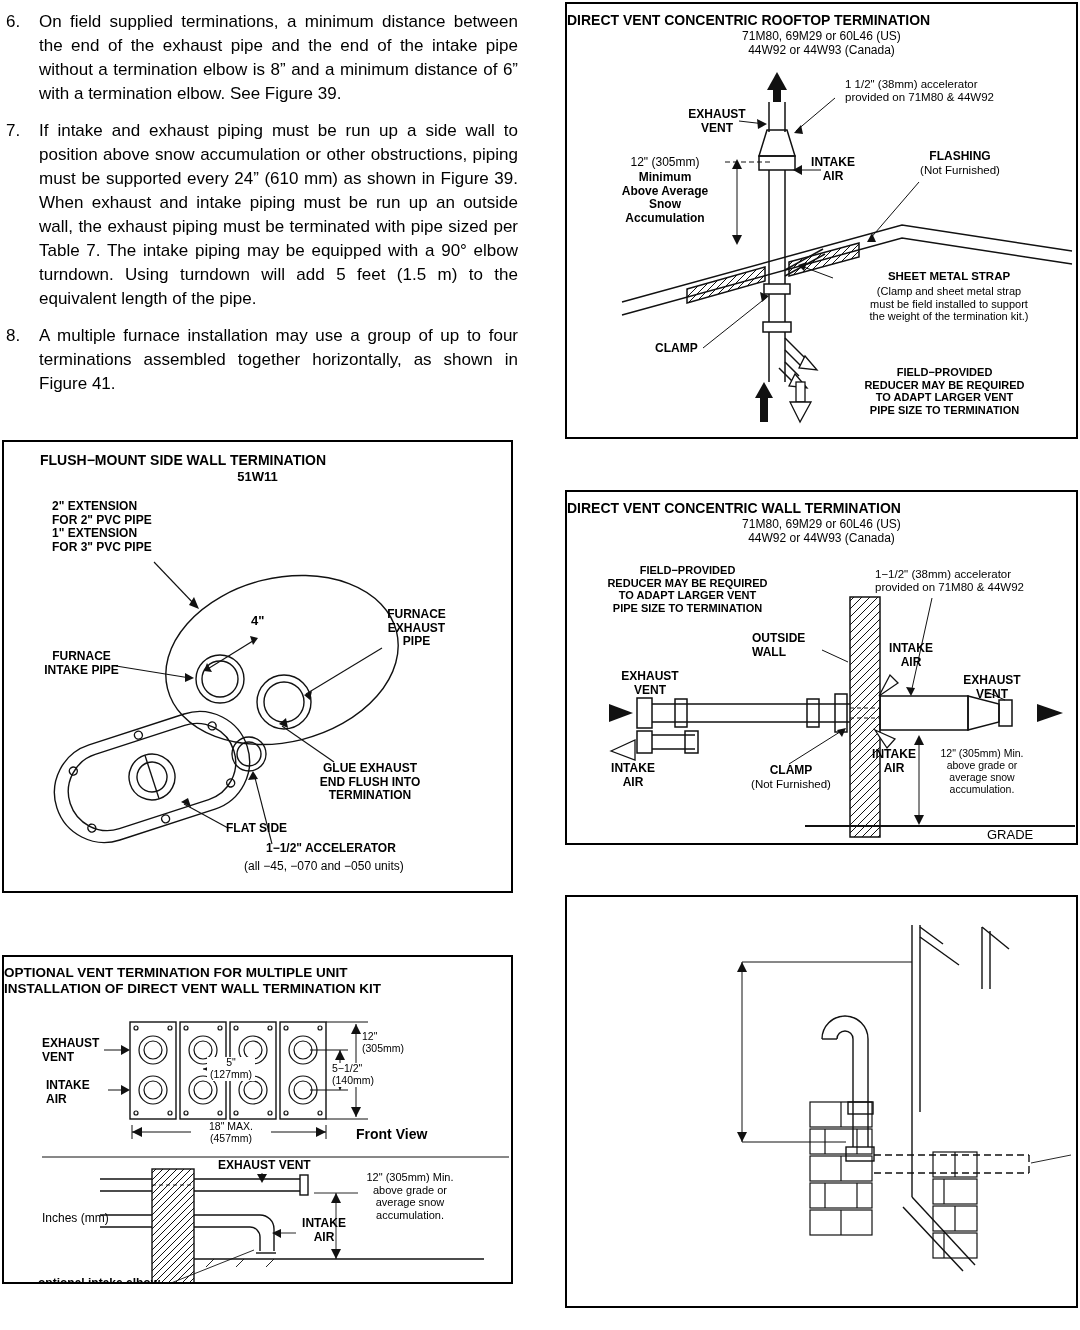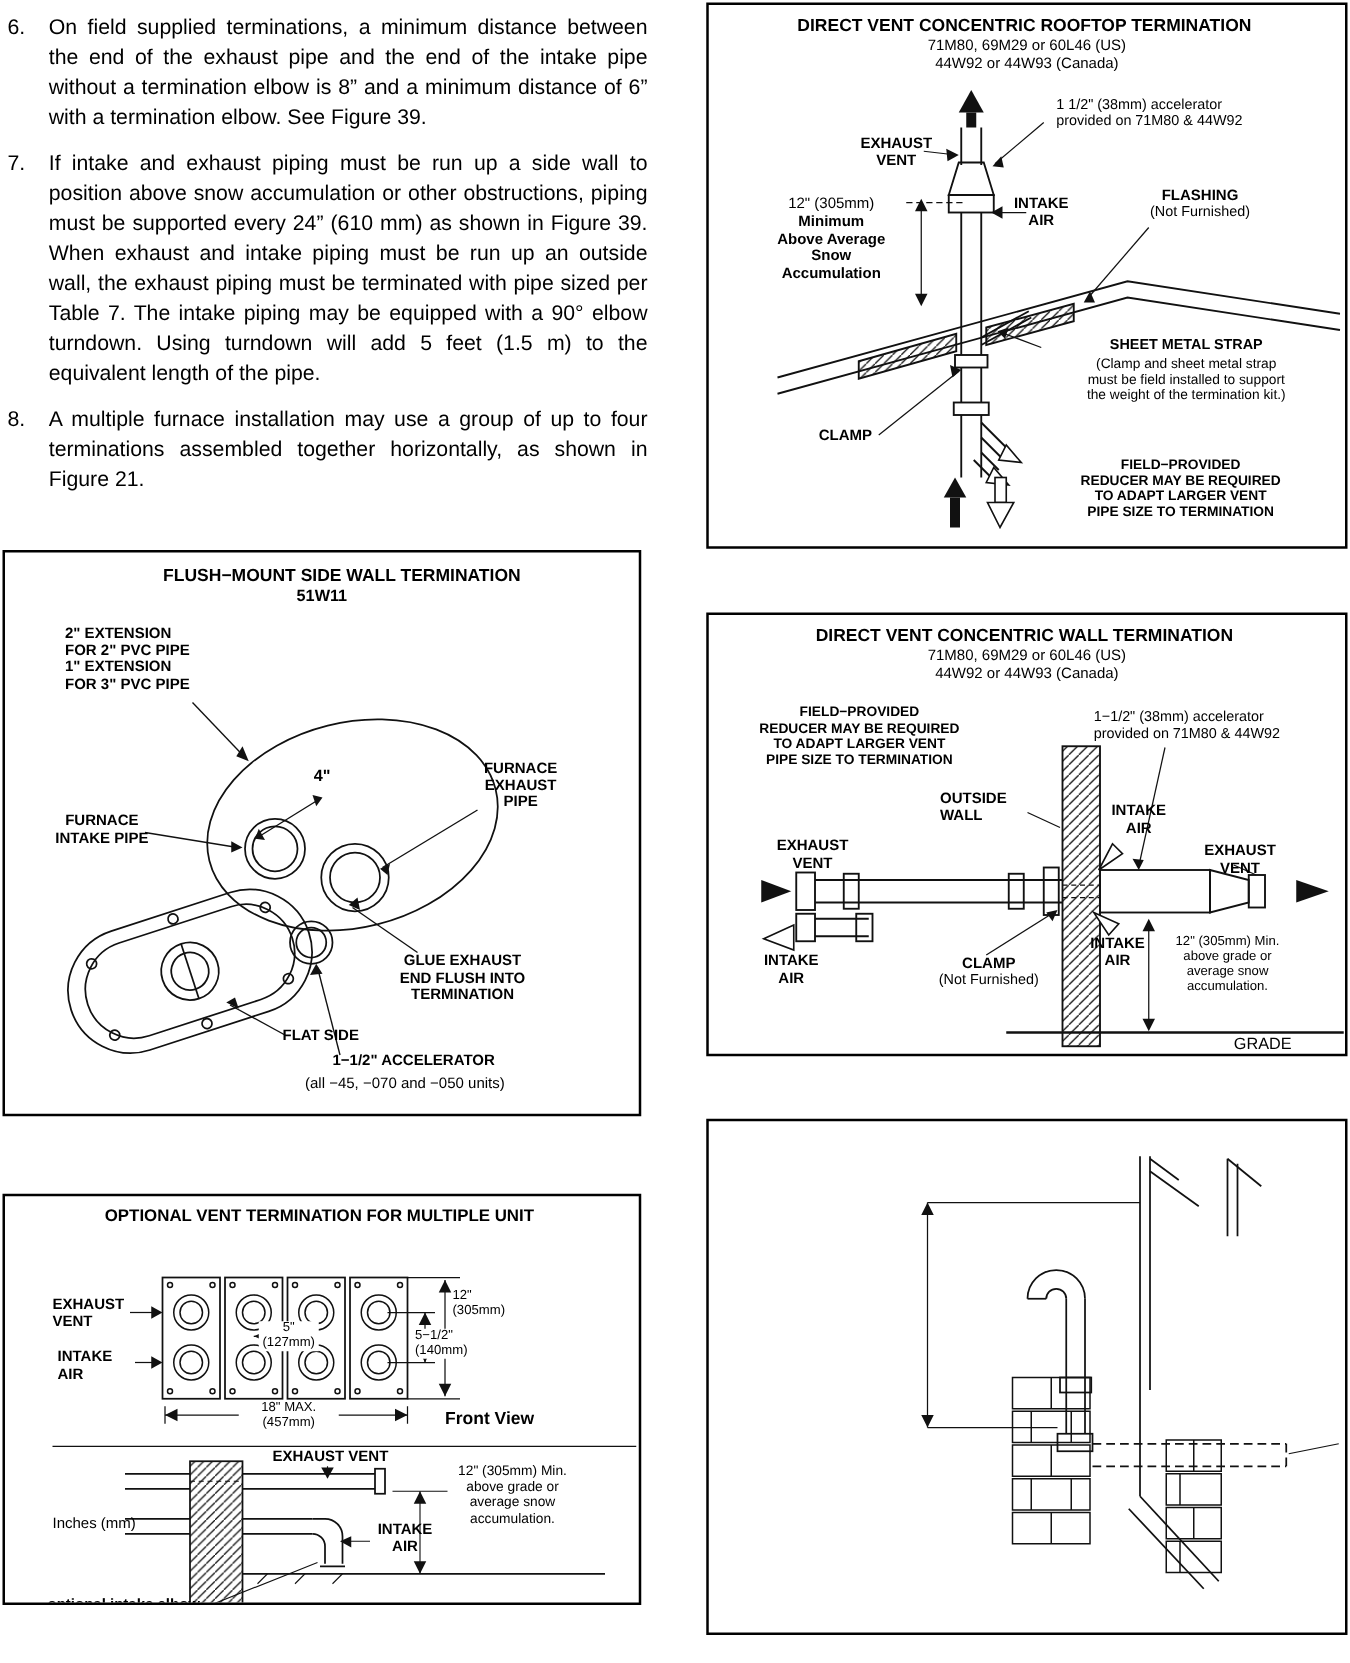--- a/index.html
+++ b/index.html
@@ -4,21 +4,21 @@
 <style>
   html,body{margin:0;padding:0;background:#fff;}
   .page{position:relative;width:1080px;height:1330px;background:#fff;color:#000;
         font-family:"Liberation Sans", sans-serif;overflow:hidden;}
   .instructions{position:absolute;left:6px;top:10px;width:512px;}
   .li{display:flex;margin-bottom:13px;}
   .num{width:33px;flex:none;font-size:17px;line-height:1.41;}
   .txt{flex:1;font-size:17px;line-height:1.41;text-align:justify;}
   .fig{position:absolute;border:2px solid #000;background:#fff;box-sizing:border-box;overflow:hidden;}
   svg.art{position:absolute;left:0;top:0;}
-  .ft{position:absolute;left:0;right:4px;text-align:center;font-weight:bold;font-size:14px;}
+  .ft{position:absolute;left:0;right:4px;text-align:left;font-weight:bold;font-size:14px;}
   .fm{position:absolute;left:0;right:0;text-align:center;font-weight:bold;font-size:13px;}
   .fsub{position:absolute;left:0;right:0;text-align:center;font-size:12px;}
   .lbl{position:absolute;white-space:pre-line;font-size:12px;line-height:1.14;color:#000;}
   .b{font-weight:bold;}
   .c{text-align:center;}
   .r{text-align:left;}
   .s10{font-size:10.5px;}
   .s11{font-size:11px;}
   .s115{font-size:11.5px;}
   .s13{font-size:13px;}
@@ -35,21 +35,21 @@
     <div class="li">
       <div class="num">6.</div>
       <div class="txt">On field supplied terminations, a minimum distance between the end of the exhaust pipe and the end of the intake pipe without a termination elbow is 8” and a minimum distance of 6” with a termination elbow. See Figure 39.</div>
     </div>
     <div class="li">
       <div class="num">7.</div>
       <div class="txt">If intake and exhaust piping must be run up a side wall to position above snow accumulation or other obstructions, piping must be supported every 24” (610 mm) as shown in Figure 39. When exhaust and intake piping must be run up an outside wall, the exhaust piping must be terminated with pipe sized per Table 7. The intake piping may be equipped with a 90° elbow turndown. Using turndown will add 5 feet (1.5 m) to the equivalent length of the pipe.</div>
     </div>
     <div class="li">
       <div class="num">8.</div>
-      <div class="txt">A multiple furnace installation may use a group of up to four terminations assembled together horizontally, as shown in Figure 21.</div>
+      <div class="txt">A multiple furnace installation may use a group of up to four terminations assembled together horizontally, as shown in Figure 41.</div>
     </div>
   </div>
 
   <div class="fig" style="left:2px;top:440px;width:511px;height:453px;">
     <svg class="art" width="507" height="449" viewBox="0 0 507 449">
       <g stroke="#111" fill="none" stroke-width="1.4">
         <ellipse cx="278" cy="218" rx="118" ry="82" transform="rotate(-14 278 218)"></ellipse>
         <g transform="rotate(-18 148 335)">
           <rect x="48" y="285" width="200" height="100" rx="50"></rect>
           <rect x="62" y="296" width="172" height="78" rx="39"></rect>
@@ -213,20 +213,21 @@
         <line x1="292" y1="276" x2="272" y2="276"></line>
       </g>
       <g fill="#111" stroke="none">
         <polygon points="332,236 327,246 337,246"></polygon>
         <polygon points="332,302 327,292 337,292"></polygon>
         <polygon points="258,226 253,217 263,217"></polygon>
         <polygon points="268,276 277,272 277,281"></polygon>
       </g>
     </svg>
     <div class="ft" style="top:8px;font-size:13.5px;">OPTIONAL VENT TERMINATION FOR MULTIPLE UNIT</div>
+    <div class="ft" style="top:24px;font-size:13.5px;">INSTALLATION OF DIRECT VENT WALL TERMINATION KIT</div>
     <div class="lbl b r" style="left:38px;top:80px;width:72px;">EXHAUST
 VENT</div>
     <div class="lbl b r" style="left:42px;top:122px;width:66px;">INTAKE
 AIR</div>
     <div class="lbl c s10 bg" style="left:203px;top:100px;width:44px;">5"
 (127mm)</div>
     <div class="lbl s10" style="left:358px;top:74px;">12"
 (305mm)</div>
     <div class="lbl s10 bg" style="left:326px;top:106px;">5−1/2"
 (140mm)</div>

